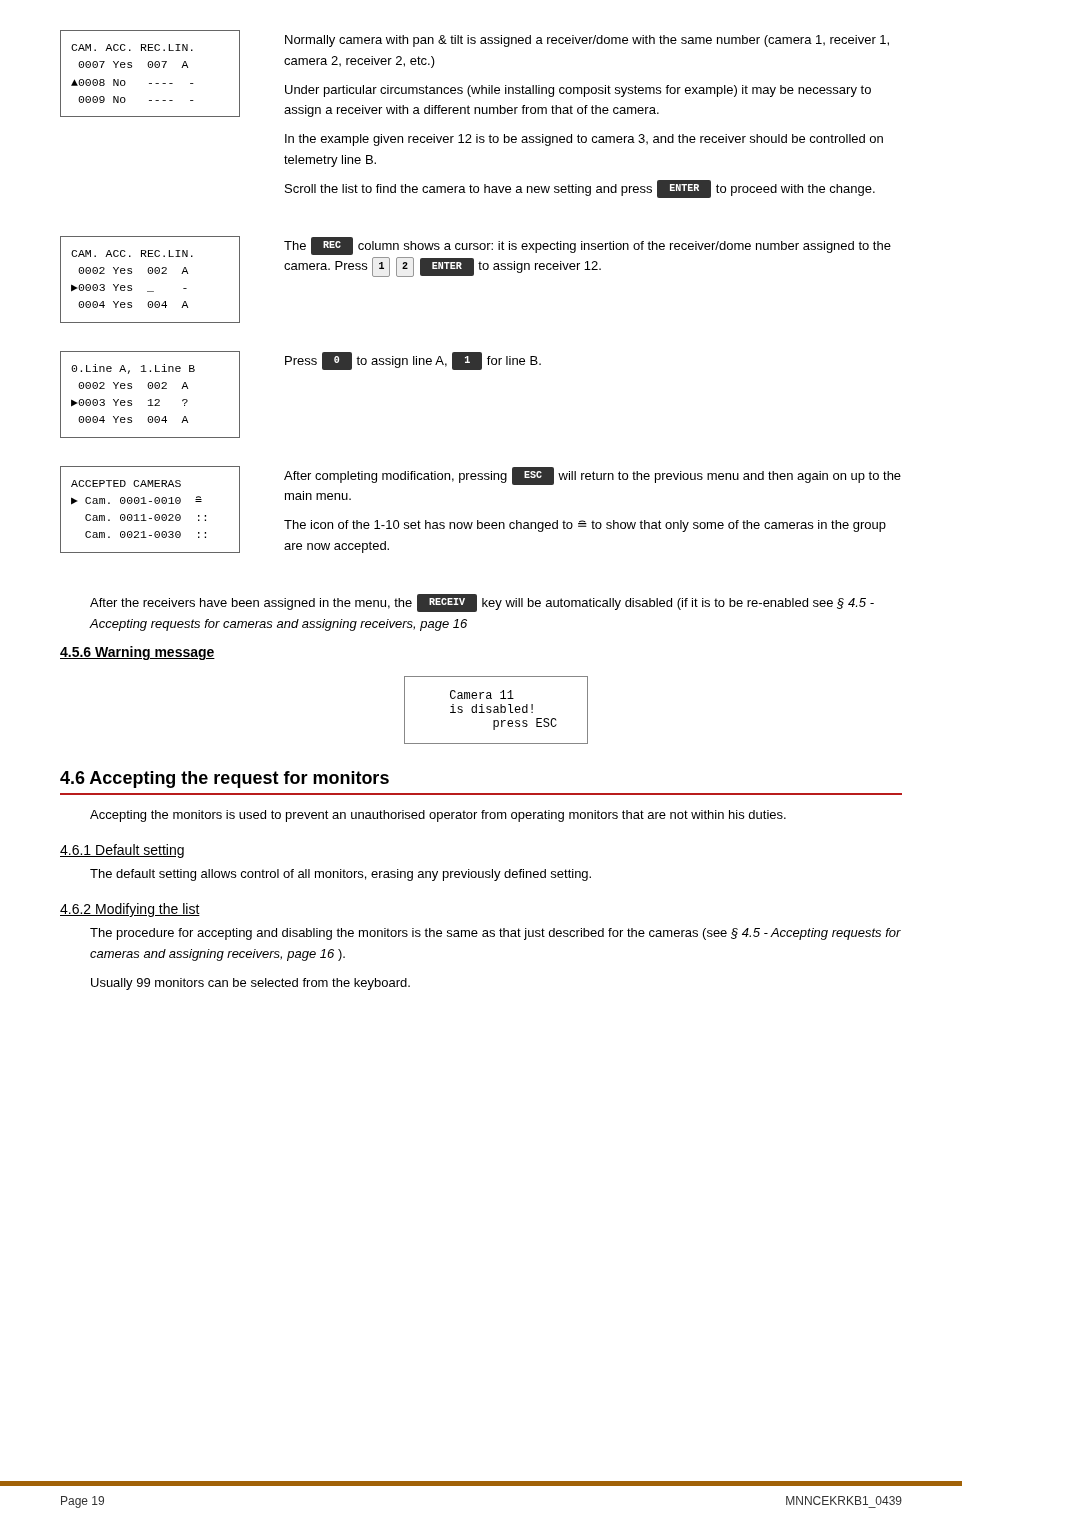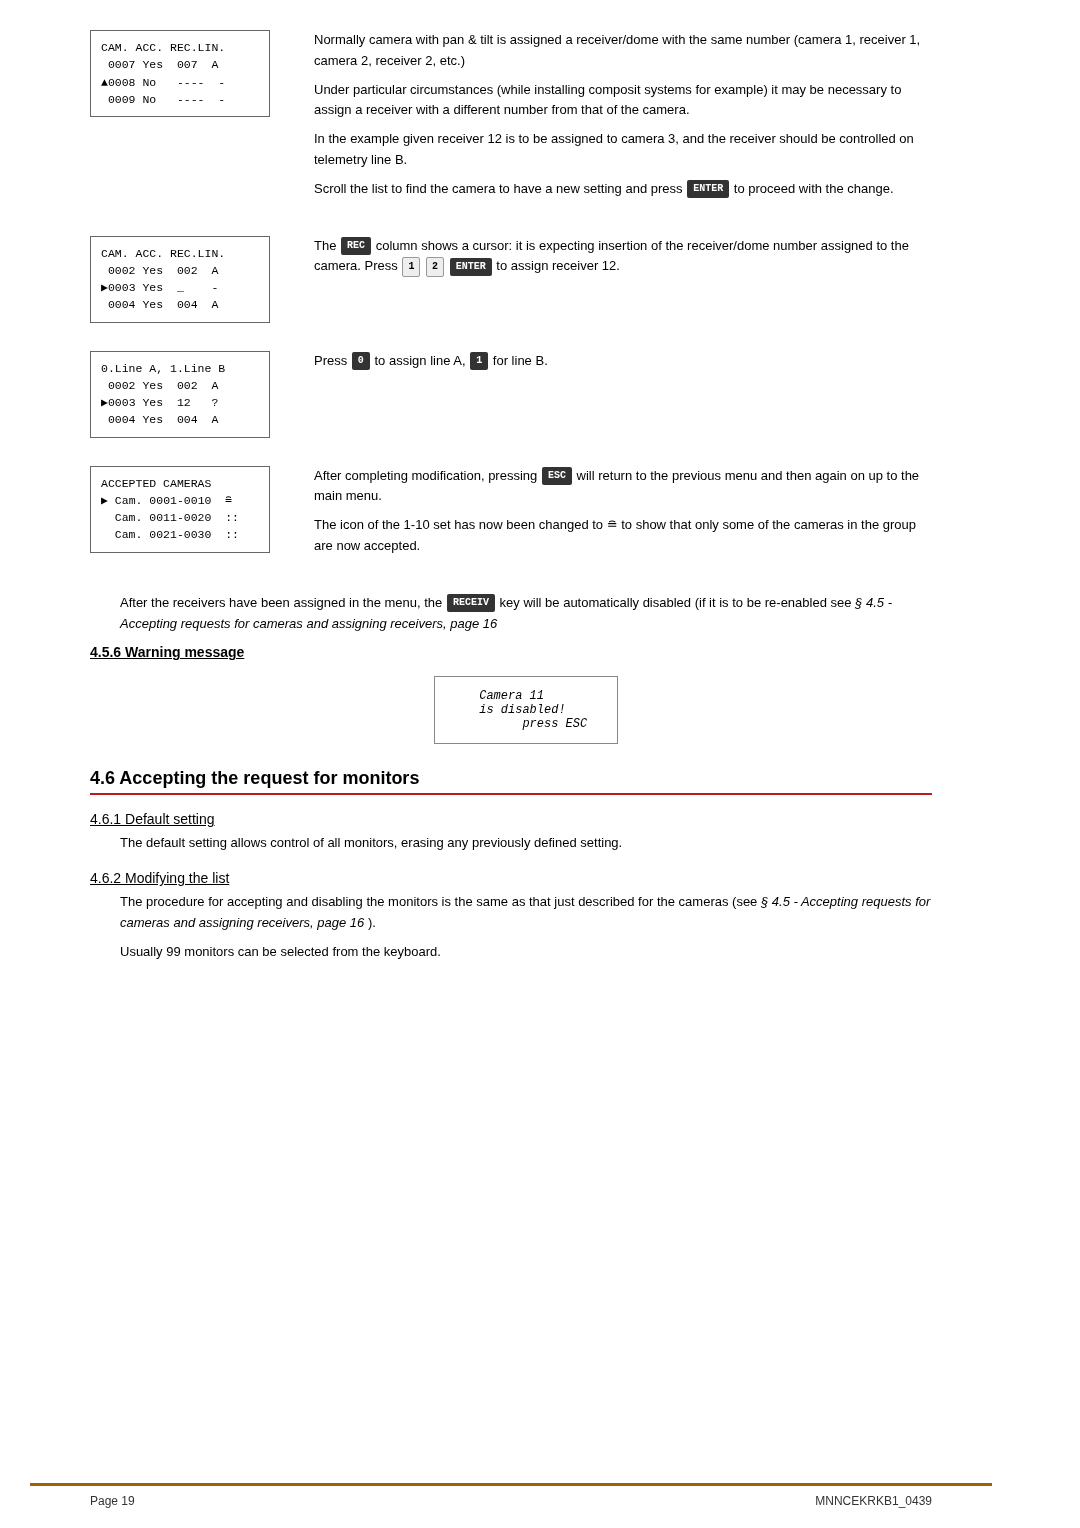--- a/index.html
+++ b/index.html
@@ -9,27 +9,26 @@
       background: #fff;
       color: #000;
       width: 1080px;
       min-height: 1528px;
     }
     .page {
       width: 962px;
       min-height: 1528px;
       padding: 30px 60px 60px 60px;
       position: relative;
-      margin-left: 30px;
     }
     .footer {
       position: absolute;
       bottom: 20px;
       left: 0; right: 0;
-      border-top: 3px solid #a16207;
+      border-top: 5px solid #a16207;
       display: flex;
       justify-content: space-between;
       padding: 8px 60px 0 60px;
       font-size: 12px;
       color: #333;
     }
 
     
     .section-row {
       display: flex;
@@ -60,21 +59,21 @@
       min-width: 180px;
     }
 
     
     .key-badge {
       display: inline-block;
       background: #333;
       color: #fff;
       font-size: 10px;
       font-weight: bold;
-      padding: 1px 6px;
+      padding: 1px 12px;
       border-radius: 2px;
       font-family: 'Courier New', Courier, monospace;
       vertical-align: middle;
       margin: 0 1px;
     }
     .key-badge-white {
       display: inline-block;
       background: #eee;
       color: #000;
       font-size: 10px;
@@ -121,21 +120,20 @@
       justify-content: center;
       margin: 16px 0;
     }
     .disabled-box {
       border: 1px solid #888;
       font-family: 'Courier New', Courier, monospace;
       font-size: 12px;
       padding: 12px 30px;
       white-space: pre;
       background: #fff;
-      font-style: italic;
     }
 
     .italic { font-style: italic; }
   </style>
 </head>
 <body>
 
 <div class="page">
 
   <div class="section-row">
@@ -229,20 +227,23 @@
       <div class="disabled-box-wrap">
         <div class="disabled-box">  Camera 11
   is disabled!
         press ESC</div>
       </div>
     </div>
   </div>
 
   <div>
     <div class="heading-h3">4.6 Accepting  the request for monitors</div>
+    <div class="indent">
+      <p>Accepting the monitors is used to prevent an unauthorised operator from operating monitors that are not within his duties.</p>
+    </div>
   </div>
 
   <div>
     <div class="heading-h4-sub">4.6.1 Default setting</div>
     <div class="indent">
       <p>The default setting allows control of all monitors, erasing any previously defined setting.</p>
     </div>
   </div>
 
   <div>

